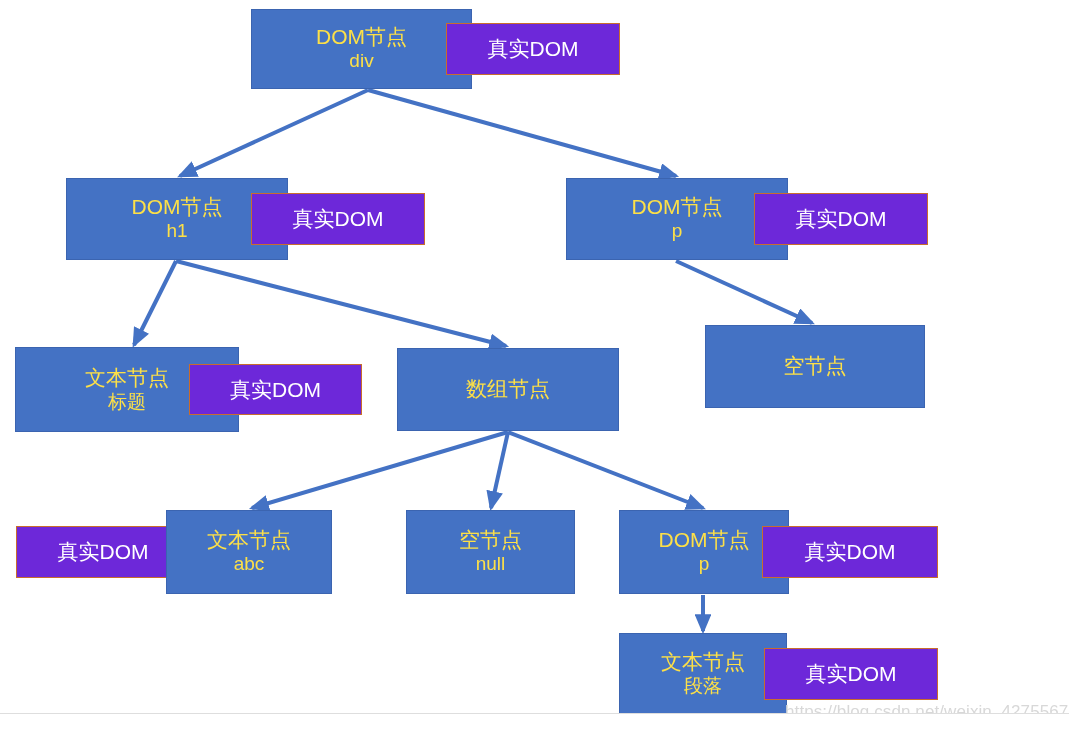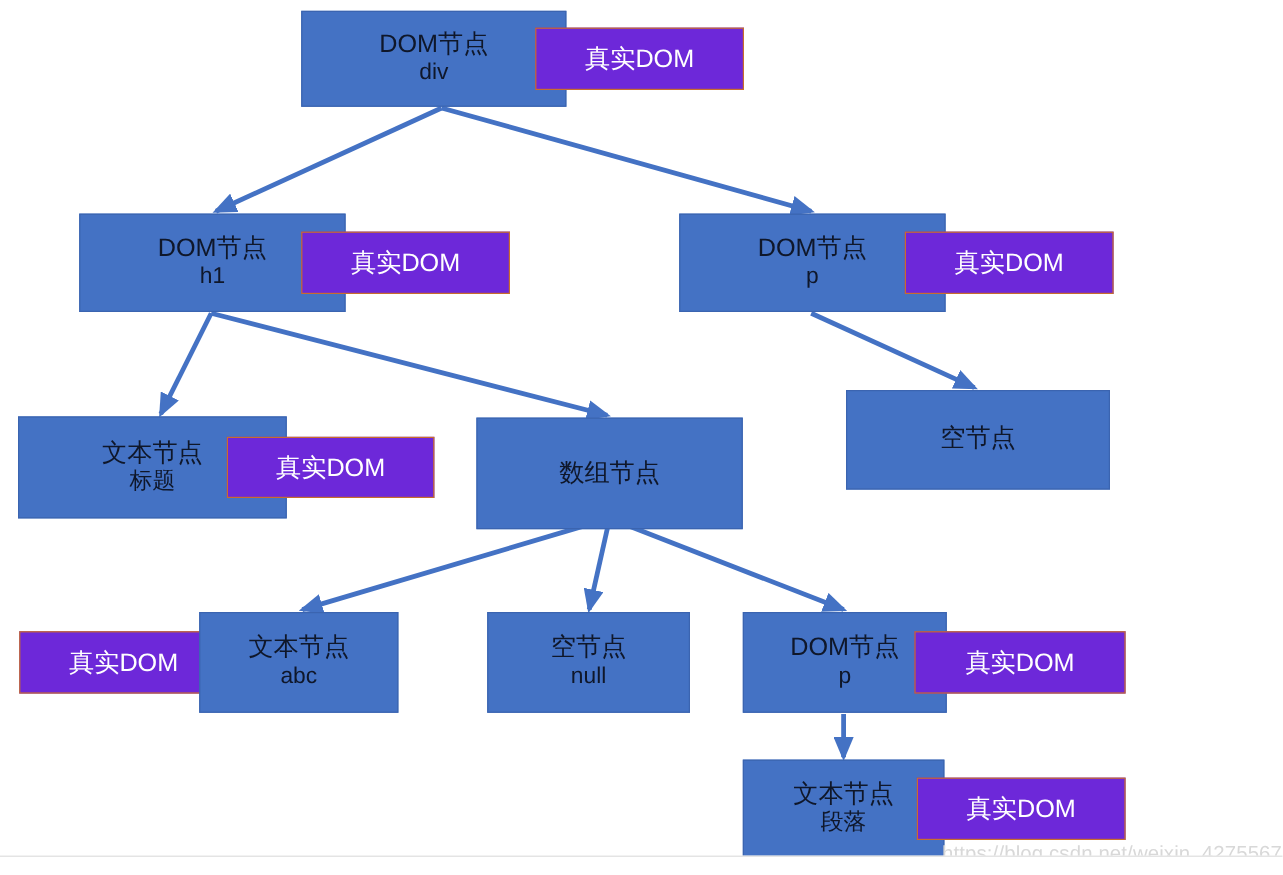--- a/index.html
+++ b/index.html
@@ -24,21 +24,21 @@
     top: 0;
     width: 1069px;
     height: 729px;
     pointer-events: none;
   }
   .node {
     position: absolute;
     box-sizing: border-box;
     background: #4472C4;
     border: 1px solid #3B64B0;
-    color: #0f172a;
+    color: #fde047;
     display: flex;
     flex-direction: column;
     align-items: center;
     justify-content: center;
     line-height: 1.18;
     font-size: 21px;
     z-index: 3;
     text-align: center;
   }
   .node .l2 {
@@ -113,21 +113,21 @@
         <div class="l2">h1</div>
       </div>
       <div class="node" style="left: 566px; top: 178px; width: 222px; height: 82px;">
         <div class="l1">DOM节点</div>
         <div class="l2">p</div>
       </div>
       <div class="node" style="left: 15px; top: 347px; width: 224px; height: 85px;">
         <div class="l1">文本节点</div>
         <div class="l2">标题</div>
       </div>
-      <div class="node" style="left: 397px; top: 348px; width: 222px; height: 93px; font-family: Liberation Serif, serif;">
+      <div class="node" style="left: 397px; top: 348px; width: 222px; height: 83px;">
         <div class="l1">数组节点</div>
       </div>
       <div class="node" style="left: 705px; top: 325px; width: 220px; height: 83px;">
         <div class="l1">空节点</div>
       </div>
       <div class="node" style="left: 166px; top: 510px; width: 166px; height: 84px;">
         <div class="l1">文本节点</div>
         <div class="l2">abc</div>
       </div>
       <div class="node" style="left: 406px; top: 510px; width: 169px; height: 84px;">

